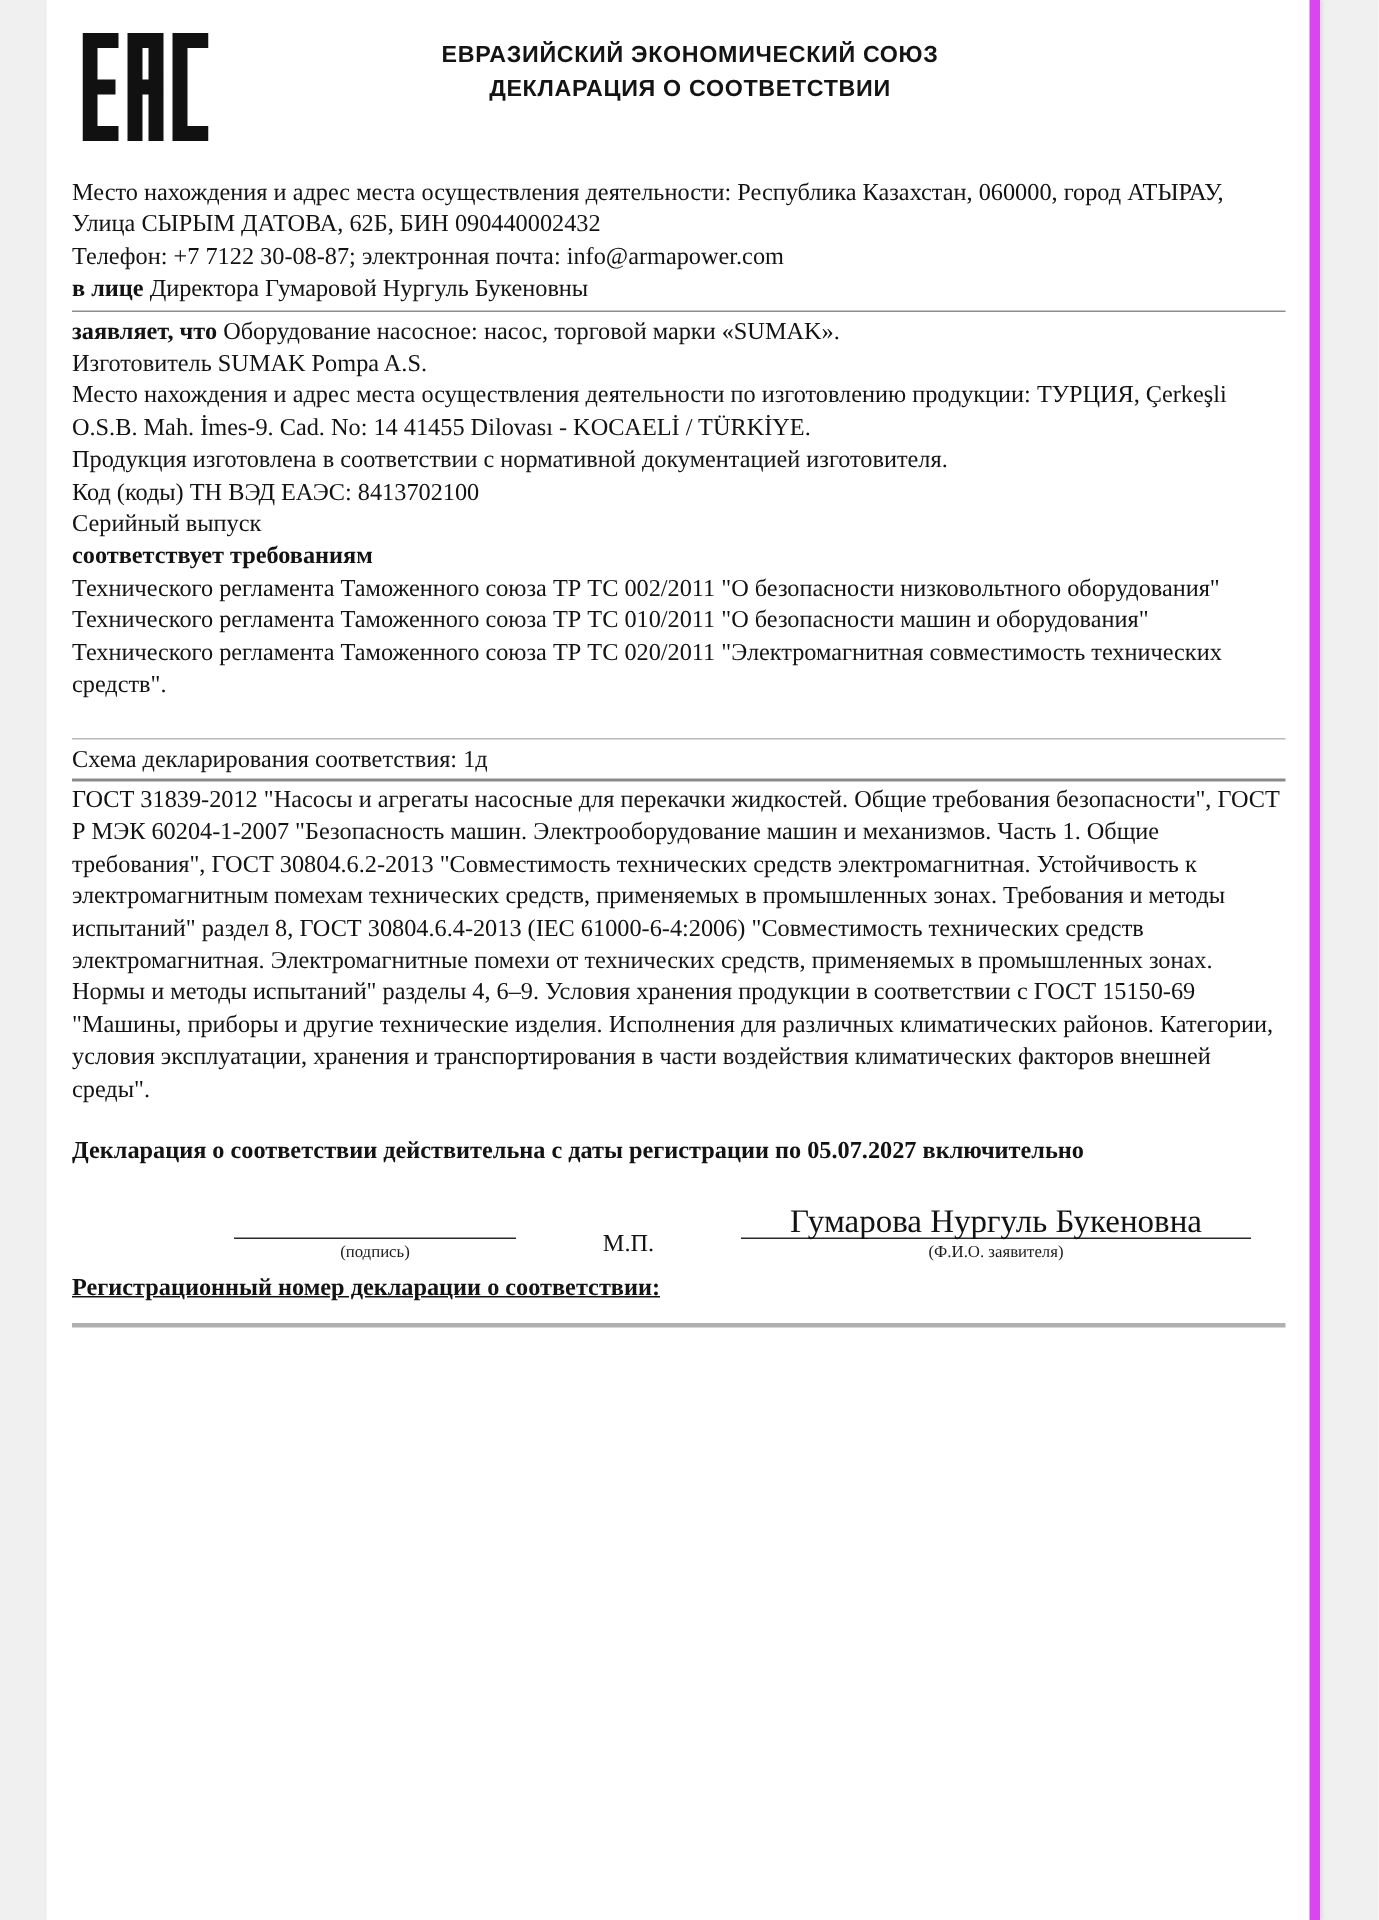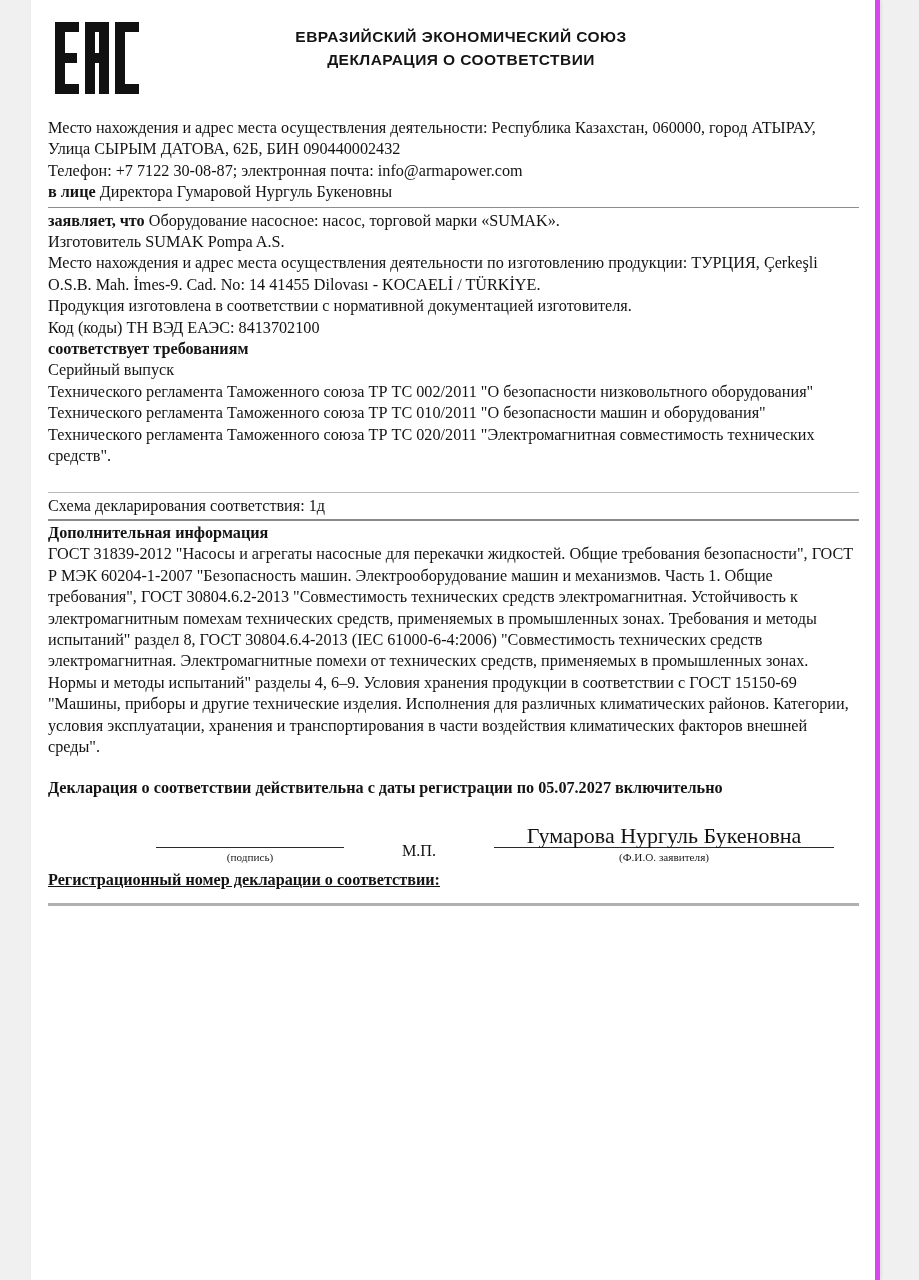--- a/index.html
+++ b/index.html
@@ -13,21 +13,21 @@
     font-family: "Liberation Serif", "DejaVu Serif", serif;
     overflow: hidden;
   }
   .page {
     position: absolute;
     left: 31px;
     top: 0;
     width: 849px;
     height: 1280px;
     background: #ffffff;
-    border-right: 5px solid #d946ef;
+    border-right: 7px solid #d946ef;
     box-shadow: 1px 0 3px rgba(0,0,0,0.10);
     box-sizing: border-box;
   }
   .page-inner {
     padding: 0 16px 0 17px;
   }
 
   
   .header {
     display: flex;
@@ -180,38 +180,37 @@
       <p class="para">Телефон: +7 7122 30-08-87; электронная почта: info@armapower.com</p>
       <p class="para"><span class="b">в лице</span><span> Директора Гумаровой Нургуль Букеновны</span></p>
 
       <hr class="rule">
 
       <p class="para"><span class="b">заявляет, что</span><span> Оборудование насосное: насос, торговой марки «SUMAK».</span></p>
       <p class="para">Изготовитель SUMAK Pompa A.S.</p>
       <p class="para">Место нахождения и адрес места осуществления деятельности по изготовлению продукции: ТУРЦИЯ, Çerkeşli O.S.B. Mah. İmes-9. Cad. No: 14 41455 Dilovası - KOCAELİ / TÜRKİYE.</p>
       <p class="para">Продукция изготовлена в соответствии с нормативной документацией изготовителя.</p>
       <p class="para">Код (коды) ТН ВЭД ЕАЭС: 8413702100</p>
+      <p class="para">Серийный выпуск</p>
+
       <p class="para b">соответствует требованиям</p>
-
-      <p class="para">Серийный выпуск</p>
       <p class="para">Технического регламента Таможенного союза  ТР ТС 002/2011 "О безопасности низковольтного оборудования"</p>
       <p class="para">Технического регламента Таможенного союза ТР ТС 010/2011 "О безопасности машин и оборудования"</p>
       <p class="para">Технического регламента Таможенного союза ТР ТС 020/2011 "Электромагнитная совместимость технических средств".</p>
 
       <div class="gap-md"></div>
 
 
       <div class="gap-sm"></div>
       <hr class="rule-thin">
 
       <p class="para">Схема декларирования соответствия: 1д</p>
 
       <hr class="rule-thick">
 
-      <p class="para b">Дополнительная информация</p>
       <p class="para">ГОСТ 31839-2012 "Насосы и агрегаты насосные для перекачки жидкостей. Общие требования безопасности", ГОСТ Р МЭК 60204-1-2007 "Безопасность машин. Электрооборудование машин и механизмов. Часть 1. Общие требования", ГОСТ 30804.6.2-2013 "Совместимость технических средств электромагнитная. Устойчивость к электромагнитным помехам технических средств, применяемых в промышленных зонах. Требования и методы испытаний" раздел 8, ГОСТ 30804.6.4-2013 (IEC 61000-6-4:2006) "Совместимость технических средств электромагнитная. Электромагнитные помехи от технических средств, применяемых в промышленных зонах. Нормы и методы испытаний" разделы 4, 6–9. Условия хранения продукции в соответствии с ГОСТ 15150-69 "Машины, приборы и другие технические изделия. Исполнения для различных климатических районов. Категории, условия эксплуатации, хранения и транспортирования в части воздействия климатических факторов внешней среды".</p>
 
       <div class="gap-lg"></div>
 
       <p class="para b">Декларация о соответствии действительна с даты регистрации по 05.07.2027 включительно</p>
 
       <div class="sig-row">
         <div class="sig-col-sign">
           <div class="sig-line"></div>
           <div class="sig-caption">(подпись)</div>

